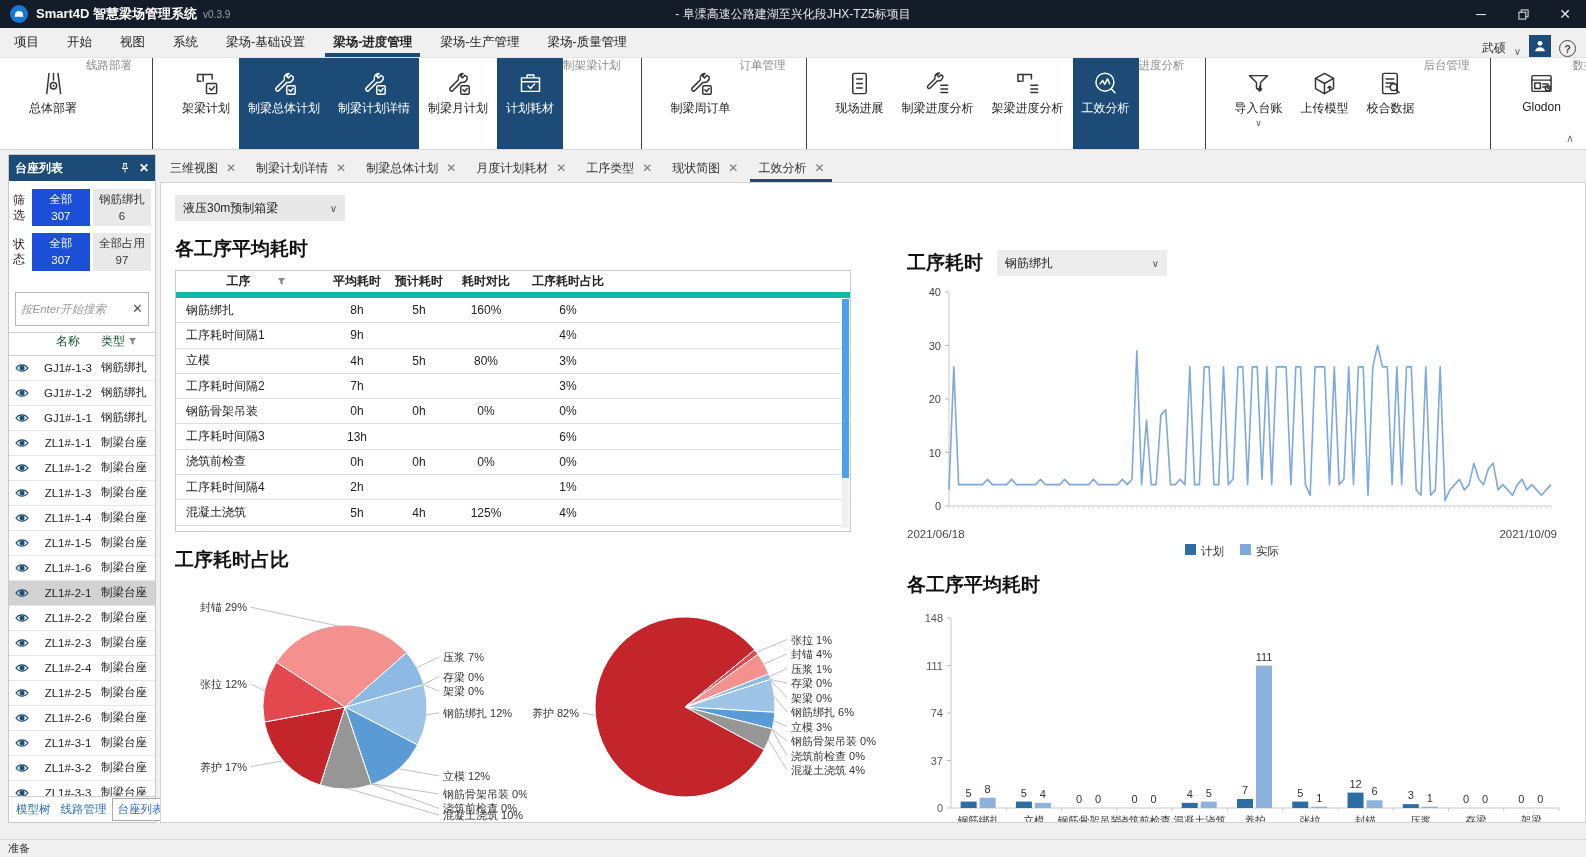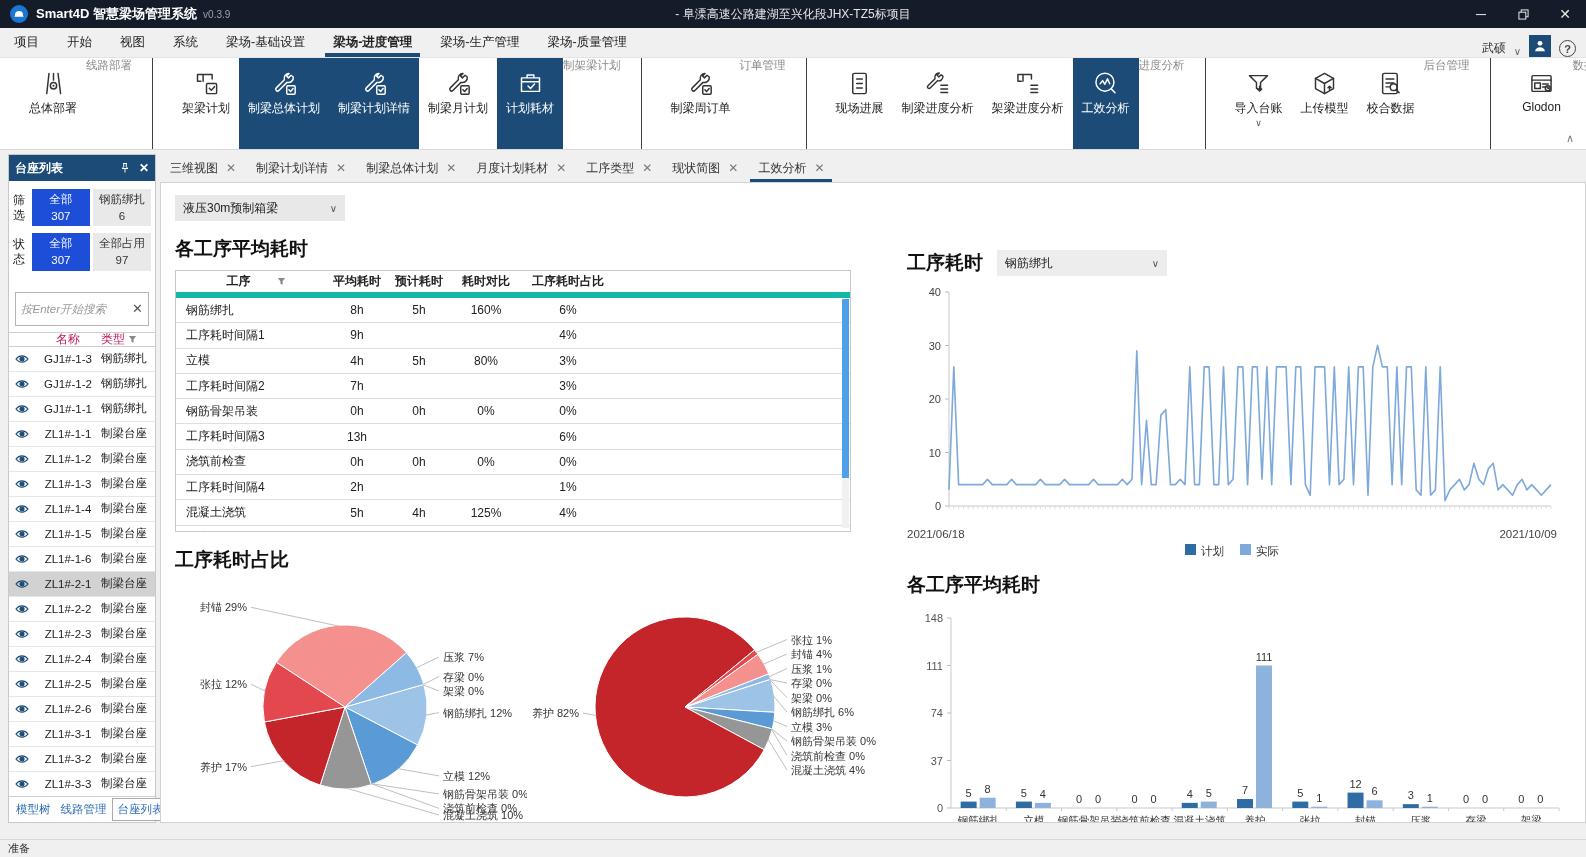--- a/index.html
+++ b/index.html
@@ -53,21 +53,21 @@
   .filters { padding:8px 4px 4px 4px; }
   .filter-row { display:flex; align-items:stretch; margin-bottom:7px; }
   .flabel { width:16px; font-size:12px; color:#222; line-height:1.25; word-break:break-all; display:flex; align-items:center; }
   .fbox { width:59px; display:flex; flex-direction:column; justify-content:center; text-align:center; font-size:11.5px; line-height:1.45; margin-left:3px; padding:2px 0; }
   .fbox.blue { background:#1d4ed8; color:#fff; }
   .fbox.gray { background:#e9e9e9; color:#333; }
   .search-wrap { margin:10px 6px 6px 6px; height:24px; border:1px solid #b5b5b5; background:#fff; display:flex; align-items:center; padding:16px 5px; }
   .search-wrap input { border:none; outline:none; flex:1; width:60px; font-size:11.5px; font-style:italic; font-family:inherit; color:#333; }
   .search-wrap input::placeholder { color:#999; font-style:italic; }
   .search-x { color:#555; font-size:13px; }
-  .list-header { height:15px; border-top:1px solid #cfcfcf; border-bottom:1px solid #cfcfcf; display:flex; align-items:center; font-size:12px; color:#be185d; }
+  .list-header { height:24px; border-top:1px solid #cfcfcf; border-bottom:1px solid #cfcfcf; display:flex; align-items:flex-start; font-size:12px; color:#14532d; }
   .list-header .lh-name { flex:1; text-align:center; }
   .list-header .lh-type { width:54px; display:flex; align-items:center; gap:3px; }
   .ped-rows { flex:1; overflow:hidden; }
   .ped-row { height:25px; display:flex; align-items:center; border-bottom:1px solid #e6e6e6; font-size:11.5px; color:#222; }
   .ped-row.selected { background:#d2d2d2; }
   .ped-eye { width:26px; display:flex; justify-content:center; color:#1d4b77; }
   .ped-name { flex:1; text-align:center; }
   .ped-type { width:54px; }
   .dock-tabs { height:26px; border-top:1px solid #cfcfcf; display:flex; align-items:center; padding:0 2px; }
   .dock-tab { font-size:11.5px; color:#2f6db5; padding:3px 5px; white-space:nowrap; }

